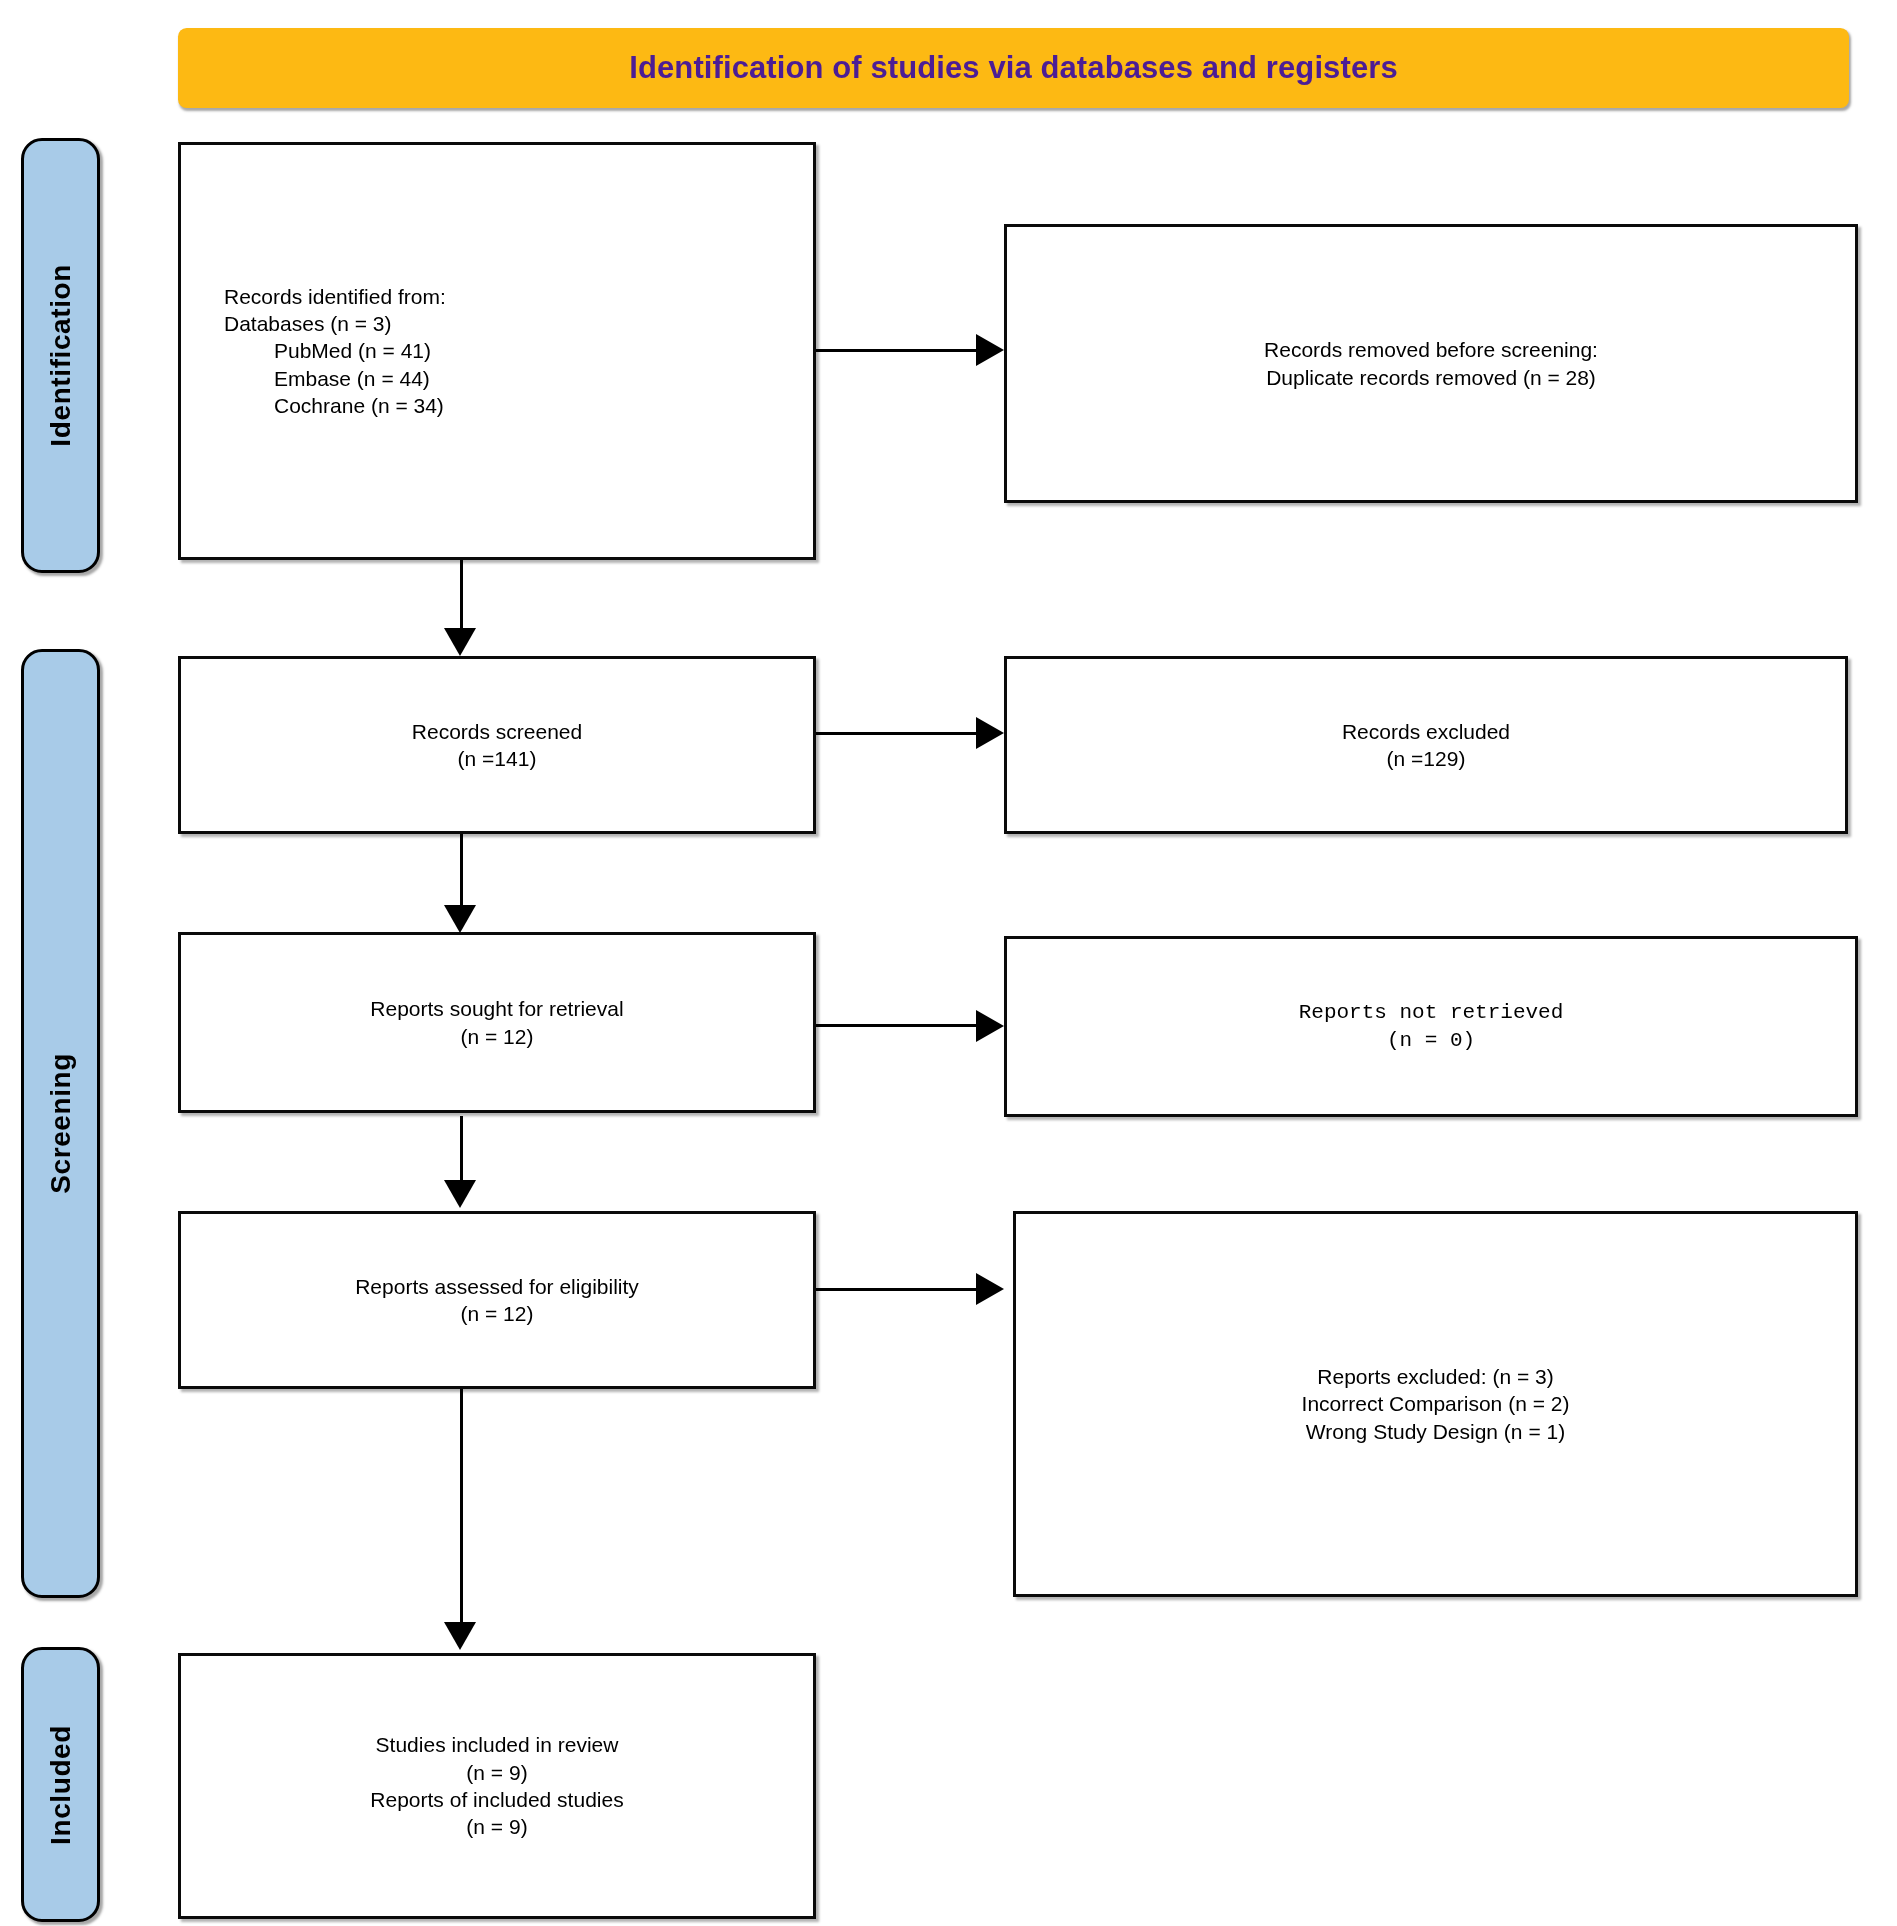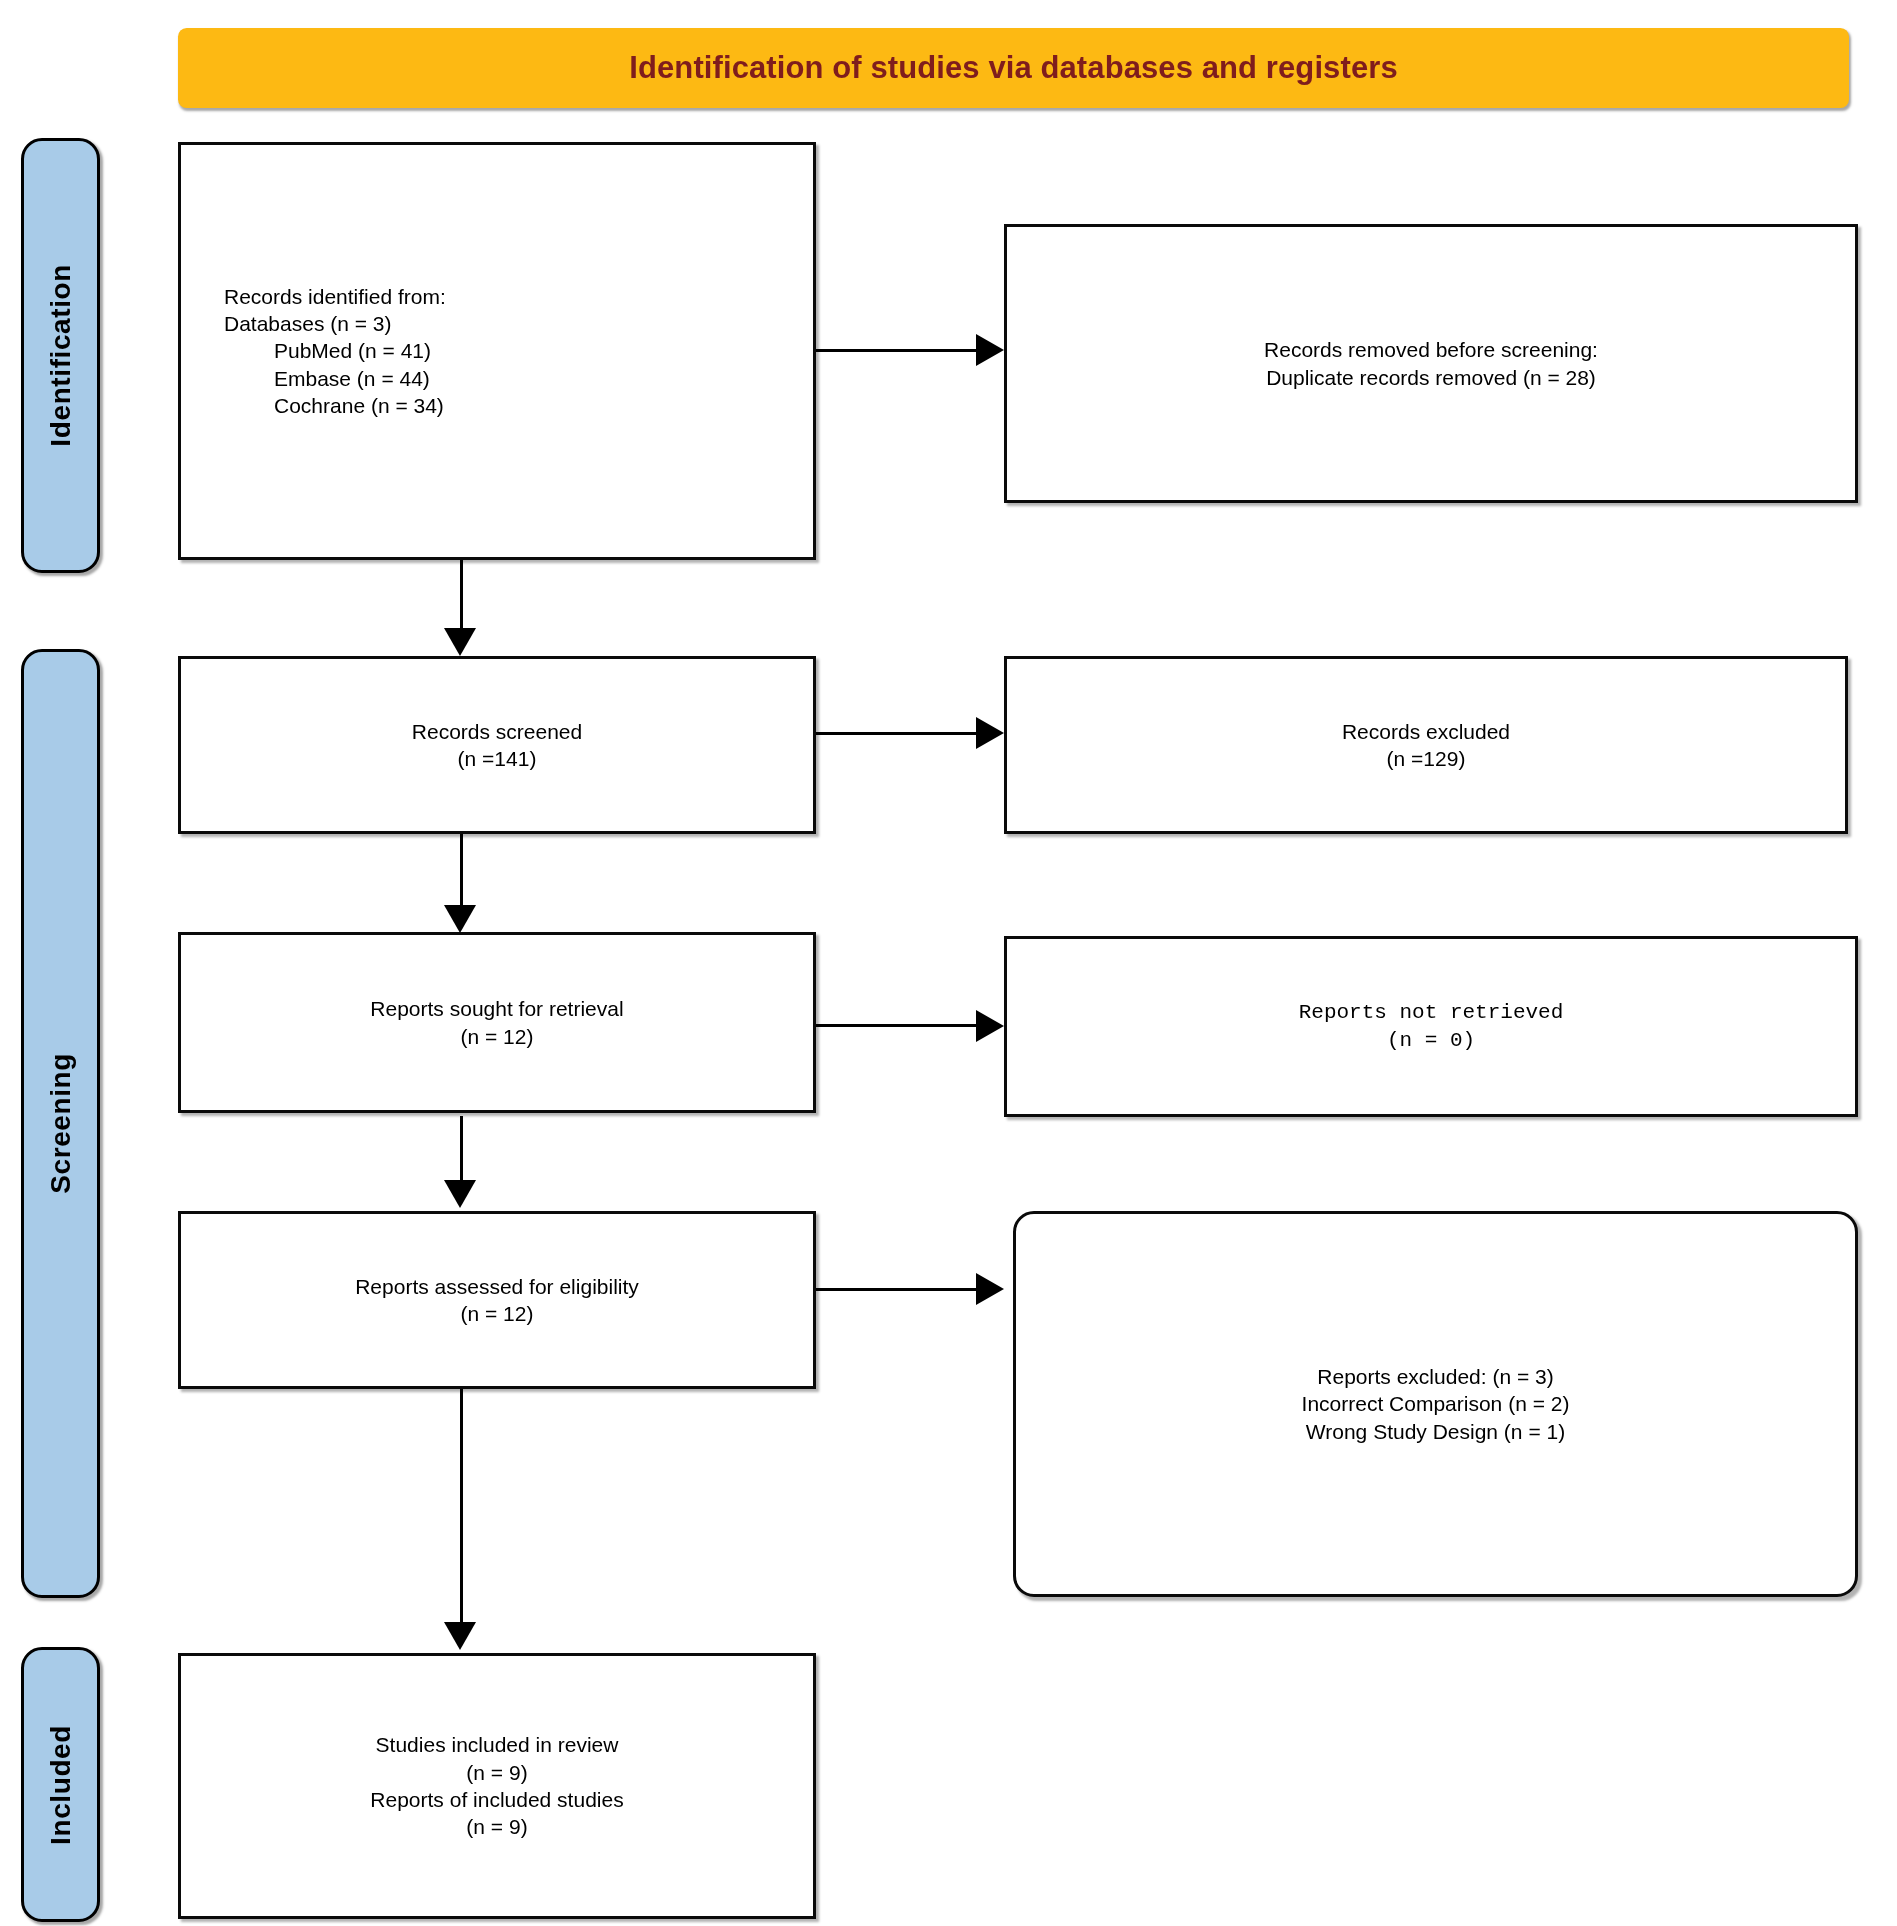--- a/index.html
+++ b/index.html
@@ -22,21 +22,21 @@
     left:178px; top:27.6px;
     width:1671px; height:80px;
     background:var(--banner,#FDB913);
     border-radius:8.6px;
     box-shadow:1.8px 2.4px 2.4px rgba(0,0,0,.35);
     display:flex; align-items:center; justify-content:center;
   }
   .banner-text{
     font-size:31px;
     font-weight:bold;
-    color:#7f1d1d;
+    color:#4c1d95;
     letter-spacing:0.1px;
     text-align:center;
     white-space:nowrap;
   }
 
   
   .phase{
     position:absolute;
     left:21.4px;
     width:73px;
@@ -191,21 +191,21 @@
   <div class="box" style="left:178px; top:1211px; width:638px; height:178px;">
     <div class="box-body ctr">
       <span class="line">Reports assessed for eligibility</span>
       <span class="line">(n = 12)</span>
     </div>
   </div>
 
   <div class="hline" style="left:816px; top:1288px; width:160px;"></div>
   <div class="hhead" style="left:976px; top:1273px;"></div>
 
-  <div class="box" style="left:1013px; top:1211px; width:845px; height:386px;border-radius:21px;">
+  <div class="box" style="left:1013px; top:1211px; width:845px; height:386px;">
     <div class="box-body ctr">
       <span class="line">Reports excluded: (n = 3)</span>
       <span class="line">Incorrect Comparison (n = 2)</span>
       <span class="line">Wrong Study Design (n = 1)</span>
     </div>
   </div>
 
   <div class="vline" style="left:460px; top:1389px; height:236px;"></div>
   <div class="vhead" style="left:444px; top:1622px;"></div>
 

